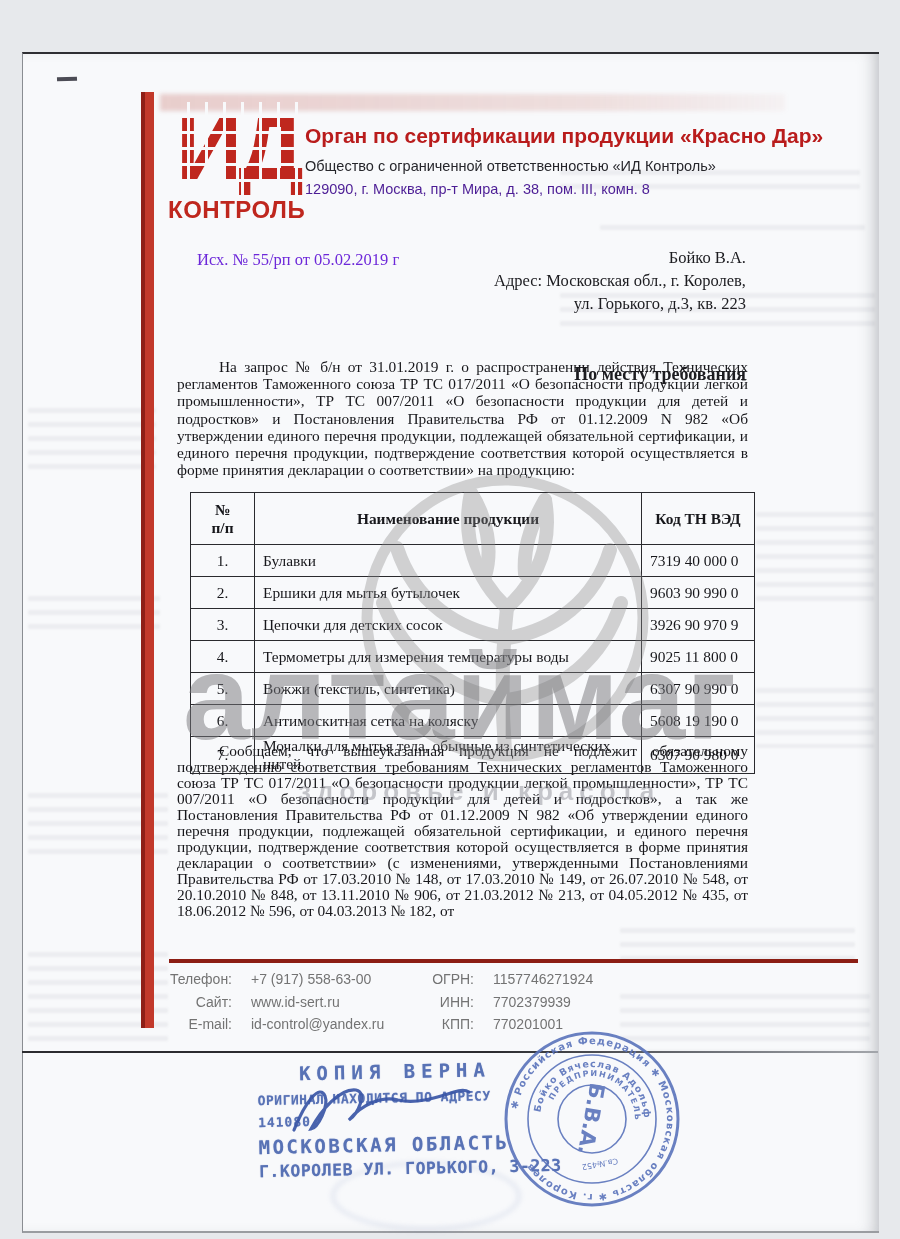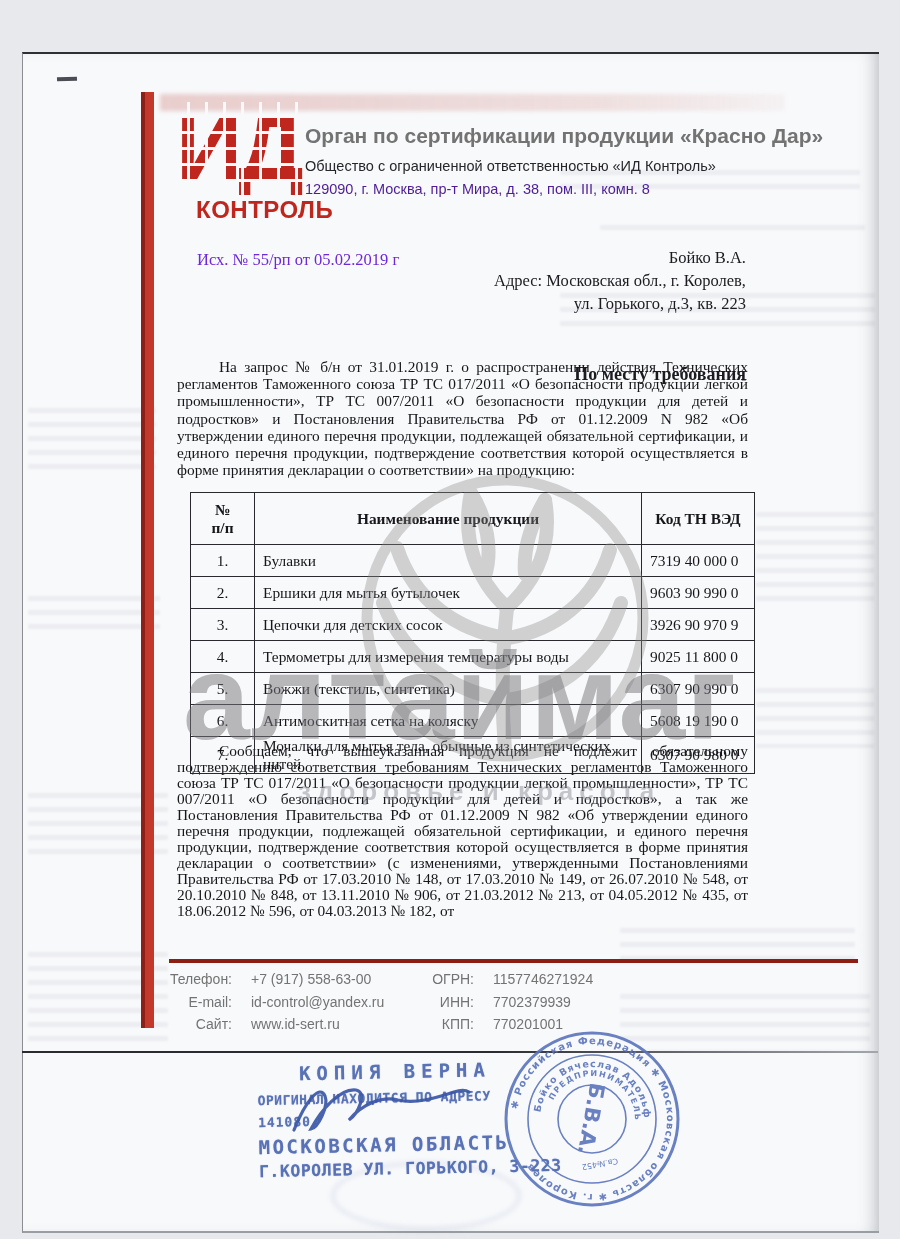--- a/index.html
+++ b/index.html
@@ -32,23 +32,23 @@
   
   .red-bar{position:absolute;left:141px;top:92px;width:13px;height:936px;z-index:8;
            background:linear-gradient(90deg,#8e1f17 0 4px,#c2392b 4px 100%);}
   .logo-box{position:absolute;left:176px;top:104px;width:126px;height:90px;z-index:9;}
   .logo-text{font-family:"Liberation Sans",sans-serif;font-weight:bold;font-size:92px;line-height:86px;
              color:#bf271e;letter-spacing:-4px;}
   .logo-grid{position:absolute;left:-4px;top:-2px;width:140px;height:96px;
       background:repeating-linear-gradient(180deg, rgba(0,0,0,0) 0 13px, #f8f9fb 13px 16px),
                  repeating-linear-gradient(90deg, rgba(0,0,0,0) 0 15px, #f8f9fb 15px 18px);}
   .logo-caption{position:absolute;left:168px;top:196px;z-index:9;font-family:"Liberation Sans",sans-serif;
-                font-weight:bold;font-size:24px;color:#bf271e;letter-spacing:.5px;margin-left:28px;}
+                font-weight:bold;font-size:24px;color:#bf271e;letter-spacing:.5px;}
   .org-title{position:absolute;left:305px;top:124px;z-index:9;font-family:"Liberation Sans",sans-serif;
-             font-weight:bold;font-size:21px;color:#737373;}
+             font-weight:bold;font-size:21px;color:#b91c1c;}
   .org-subtitle{position:absolute;left:305px;top:158px;z-index:9;font-family:"Liberation Sans",sans-serif;
              font-size:14.5px;color:#26262b;}
   .org-address{position:absolute;left:305px;top:181px;z-index:9;font-family:"Liberation Sans",sans-serif;
              font-size:14.5px;color:#4c1d95;}
 
   
   .ref-line{position:absolute;left:197px;top:250px;z-index:10;font-size:16.5px;color:#6d28d9;}
   .recipient{position:absolute;right:154px;top:246px;z-index:10;font-size:16.5px;line-height:23px;
              color:#1c1c20;text-align:right;}
   .to-whom{position:absolute;right:154px;top:331px;z-index:10;font-size:18px;font-weight:bold;color:#1c1c20;margin-top:33px;}
@@ -216,26 +216,26 @@
   <div class="wm-brand">алтаймаг</div>
   <div class="wm-tagline">здоровье и красота</div>
 
   <div class="footer-line"></div>
   <div class="contacts contacts-left">
     <div class="row">
       <span class="lbl">Телефон:</span>
       <span class="val">+7 (917) 558-63-00</span>
     </div>
     <div class="row">
+      <span class="lbl">Сайт:</span>
+      <span class="val">www.id-sert.ru</span>
+    </div>
+    <div class="row">
       <span class="lbl">E-mail:</span>
       <span class="val">id-control@yandex.ru</span>
-    </div>
-    <div class="row">
-      <span class="lbl">Сайт:</span>
-      <span class="val">www.id-sert.ru</span>
     </div>
   </div>
   <div class="contacts contacts-right">
     <div class="row">
       <span class="lbl">ОГРН:</span>
       <span class="val">1157746271924</span>
     </div>
     <div class="row">
       <span class="lbl">ИНН:</span>
       <span class="val">7702379939</span>

